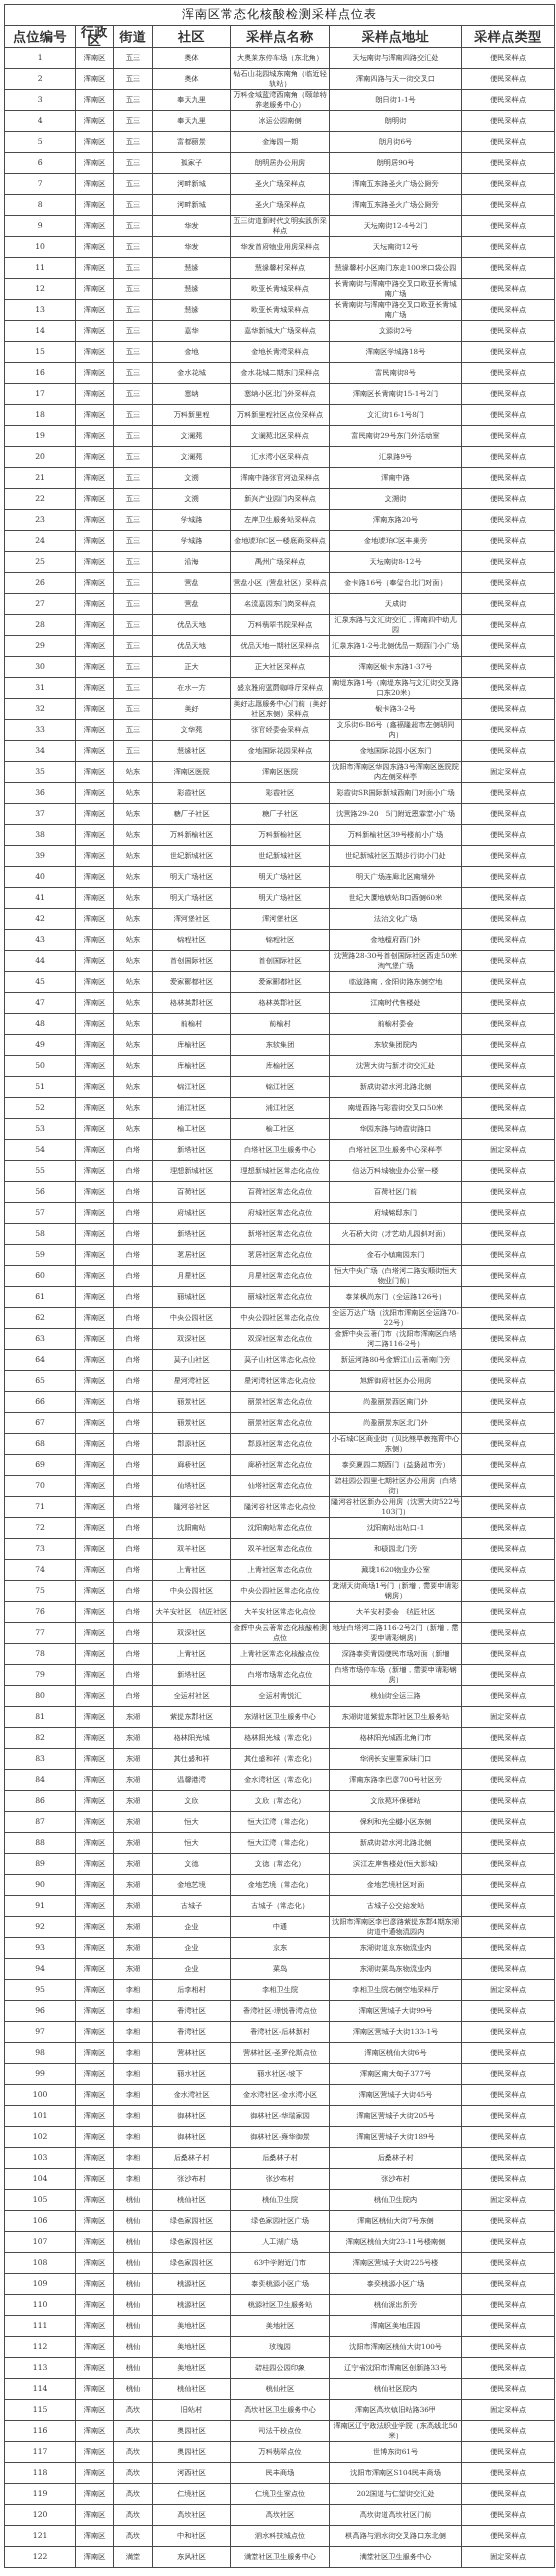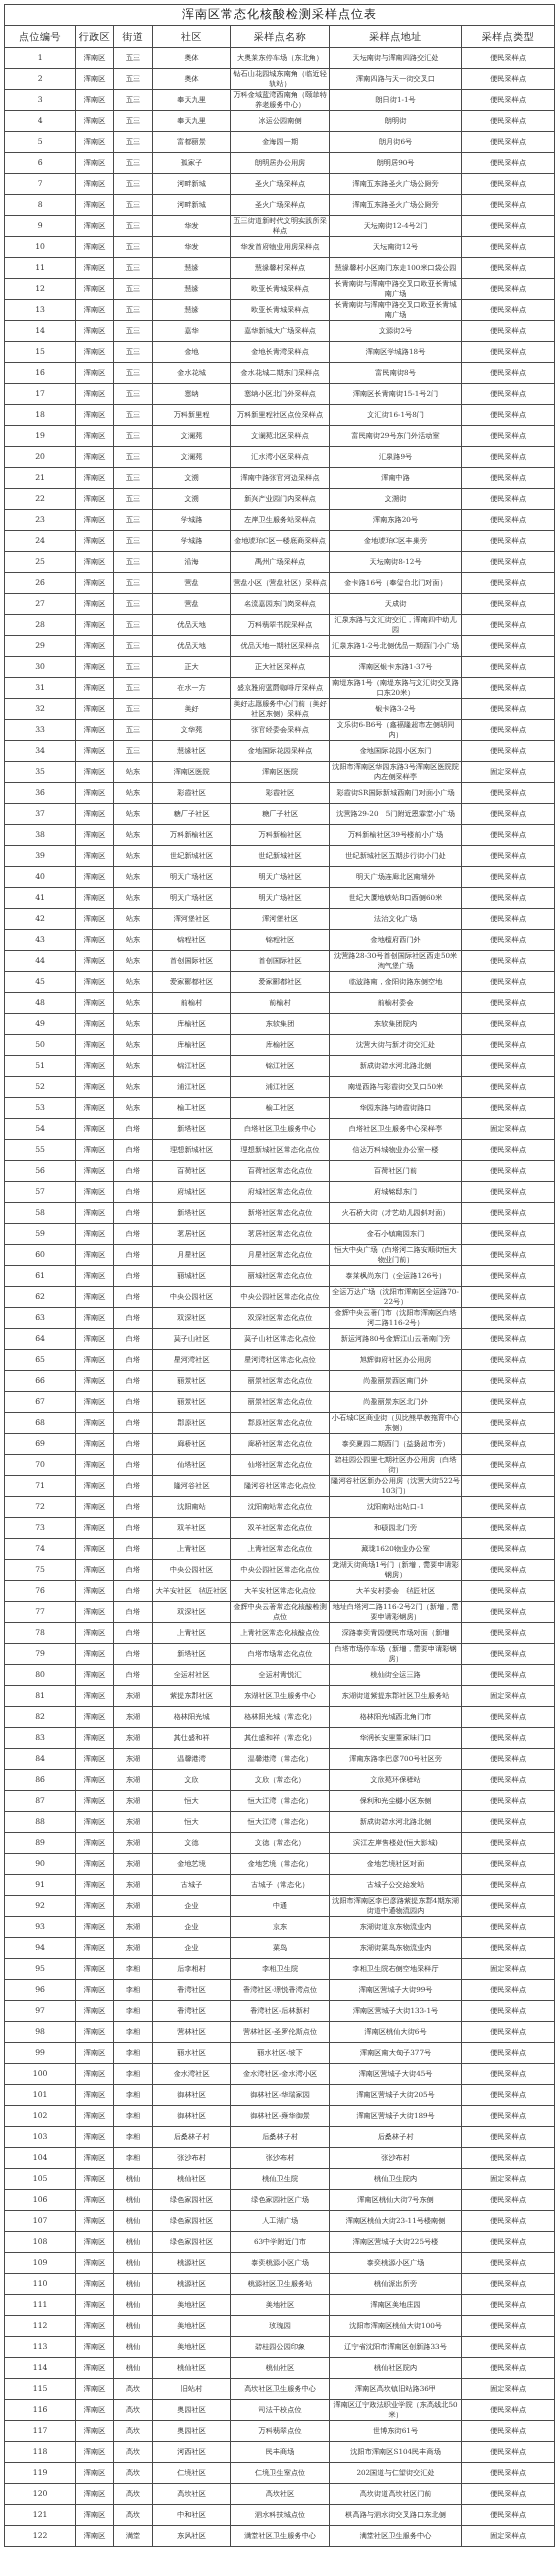--- a/index.html
+++ b/index.html
@@ -3,21 +3,21 @@
 <meta charset="utf-8">
 <style>
   html, body { margin: 0; padding: 0; background: #ffffff; }
   body { width: 556px; height: 2895px; position: relative; overflow: hidden;
          font-family: "DejaVu Serif", "Liberation Serif", serif; color: #333333; }
   .sheet { position: absolute; left: 4.1px; top: 3.6px; width: 551px; }
   table { border-collapse: collapse; width: 551px; table-layout: fixed; }
   td, th { border: 0.8px solid #4a4a4a; text-align: center; vertical-align: middle;
            font-weight: normal; padding: 0 1px; line-height: 9.8px; overflow: hidden; }
   .title-row td { height: 20.6px; font-size: 12px; letter-spacing: 1px; color: #222; }
-  .head-row th { height: 20.6px; font-size: 10px; color: #333; letter-spacing: 0.5px; }
+  .head-row th { height: 20.6px; font-size: 13px; color: #333; letter-spacing: 0.5px; font-weight: bold; }
   tbody td { height: 20px; font-size: 7.2px; color: #3a3a3a; }
   td.c-no { font-size: 7.7px; }
   .wrap { display: -webkit-box; -webkit-line-clamp: 2; -webkit-box-orient: vertical; overflow: hidden; }
 </style>
 </head>
 <body>
 
 <div class="sheet">
   <table>
     <colgroup>
@@ -1074,20 +1074,43 @@
           </td>
           <td>
             <span class="wrap">临波路南，金阳街路东侧空地</span>
           </td>
           <td>
             <span class="wrap">便民采样点</span>
           </td>
         </tr>
         <tr>
           <td class="c-no">
+            <span class="wrap">47</span>
+          </td>
+          <td>
+            <span class="wrap">浑南区</span>
+          </td>
+          <td>
+            <span class="wrap">站东</span>
+          </td>
+          <td>
+            <span class="wrap">格林英郡社区</span>
+          </td>
+          <td>
+            <span class="wrap">格林英郡社区</span>
+          </td>
+          <td>
+            <span class="wrap">江南时代售楼处</span>
+          </td>
+          <td>
+            <span class="wrap">便民采样点</span>
+          </td>
+        </tr>
+        <tr>
+          <td class="c-no">
             <span class="wrap">48</span>
           </td>
           <td>
             <span class="wrap">浑南区</span>
           </td>
           <td>
             <span class="wrap">站东</span>
           </td>
           <td>
             <span class="wrap">前榆村</span>
@@ -1914,21 +1937,21 @@
           <td>
             <span class="wrap">浑南区</span>
           </td>
           <td>
             <span class="wrap">东湖</span>
           </td>
           <td>
             <span class="wrap">温馨港湾</span>
           </td>
           <td>
-            <span class="wrap">温馨港湾（常态化）</span>
+            <span class="wrap">金水湾社区（常态化）</span>
           </td>
           <td>
             <span class="wrap">浑南东路李巴彦700号社区旁</span>
           </td>
           <td>
             <span class="wrap">便民采样点</span>
           </td>
         </tr>
         <tr>
           <td class="c-no">

